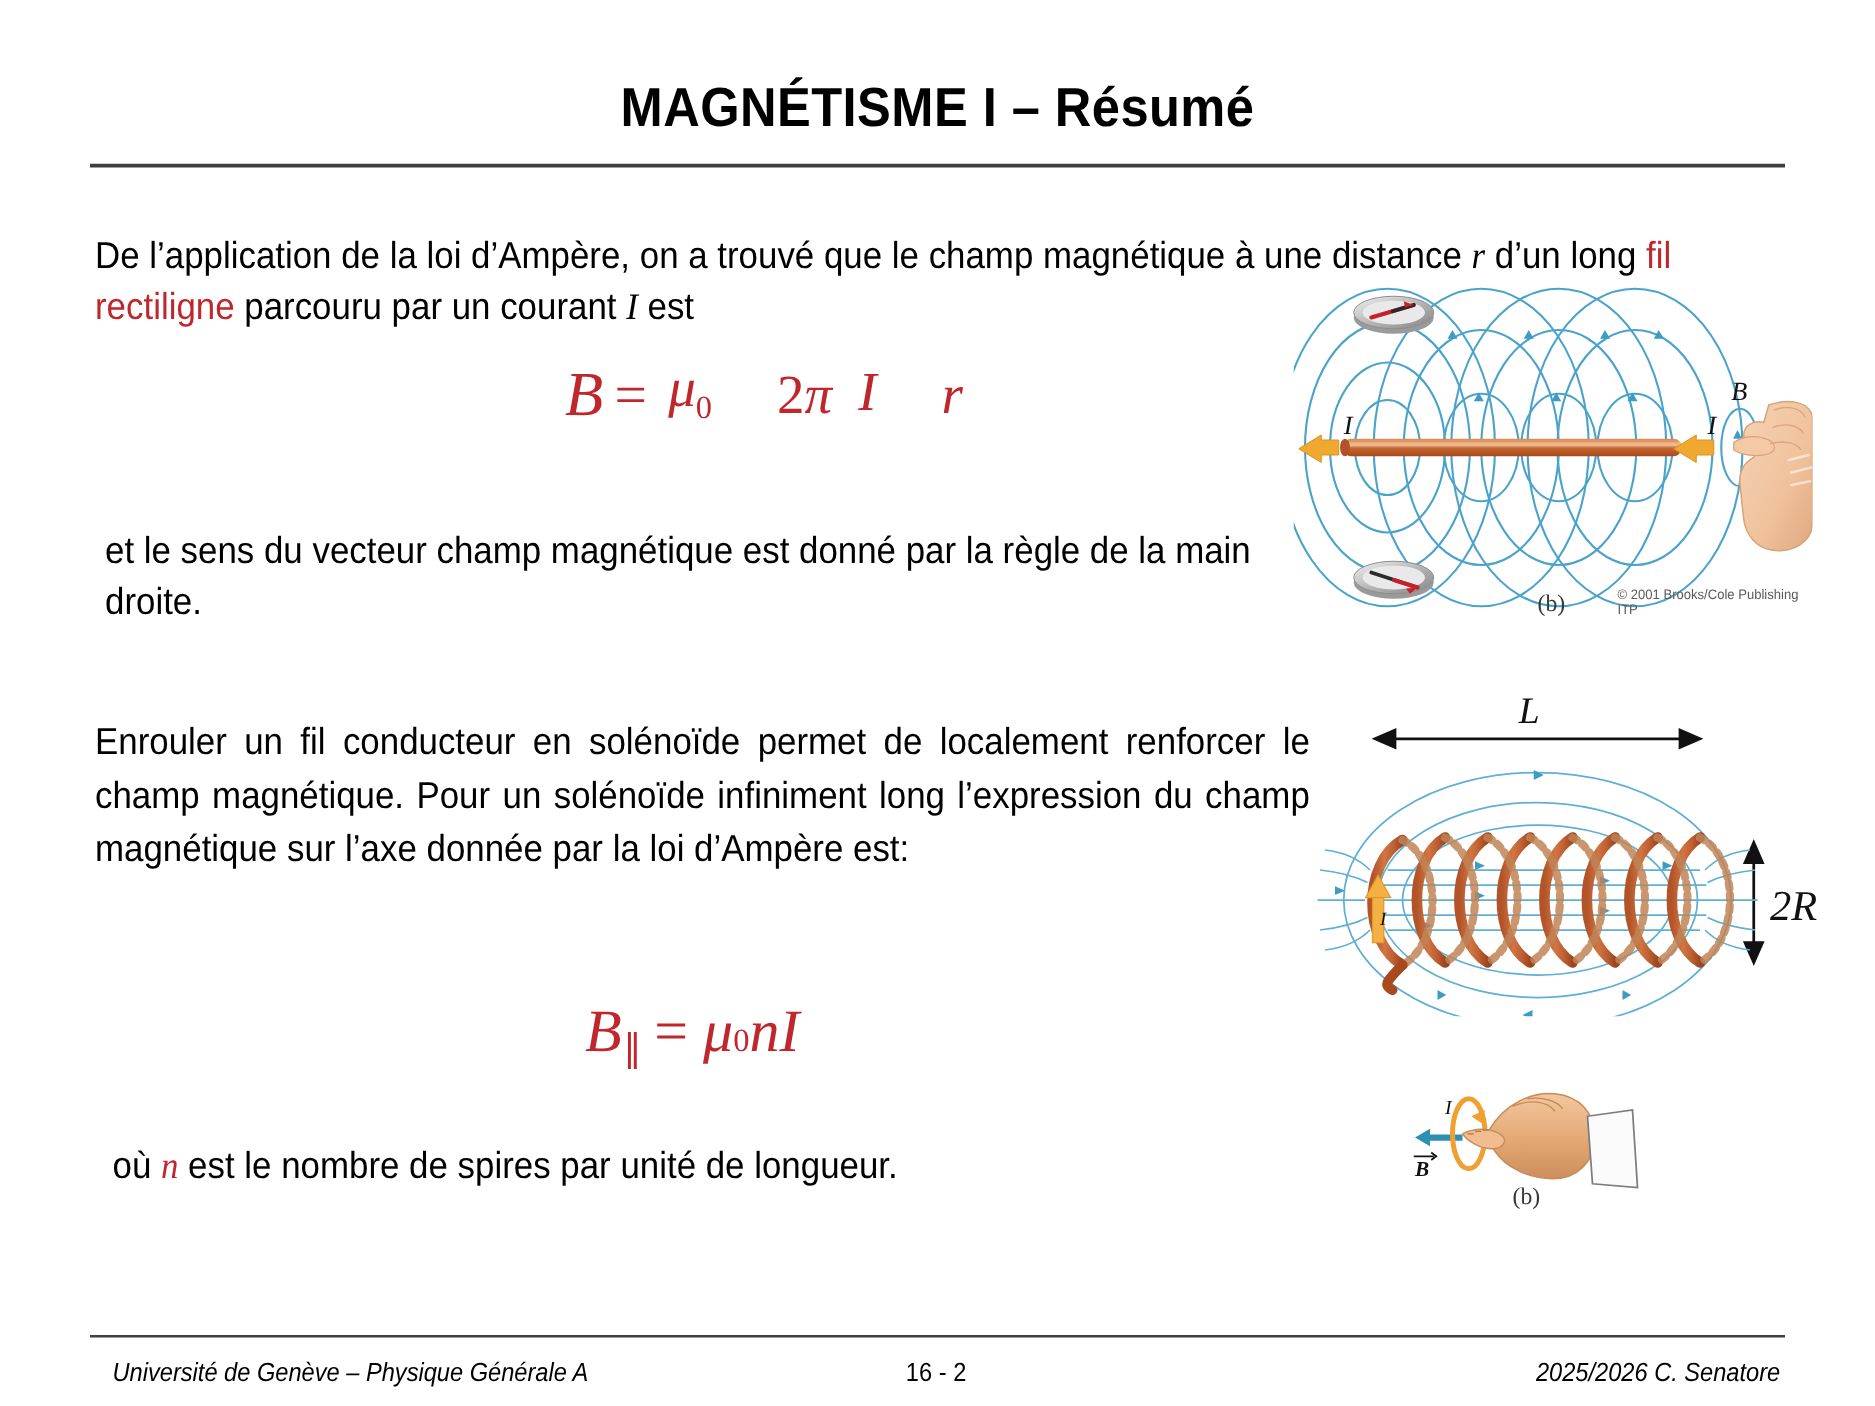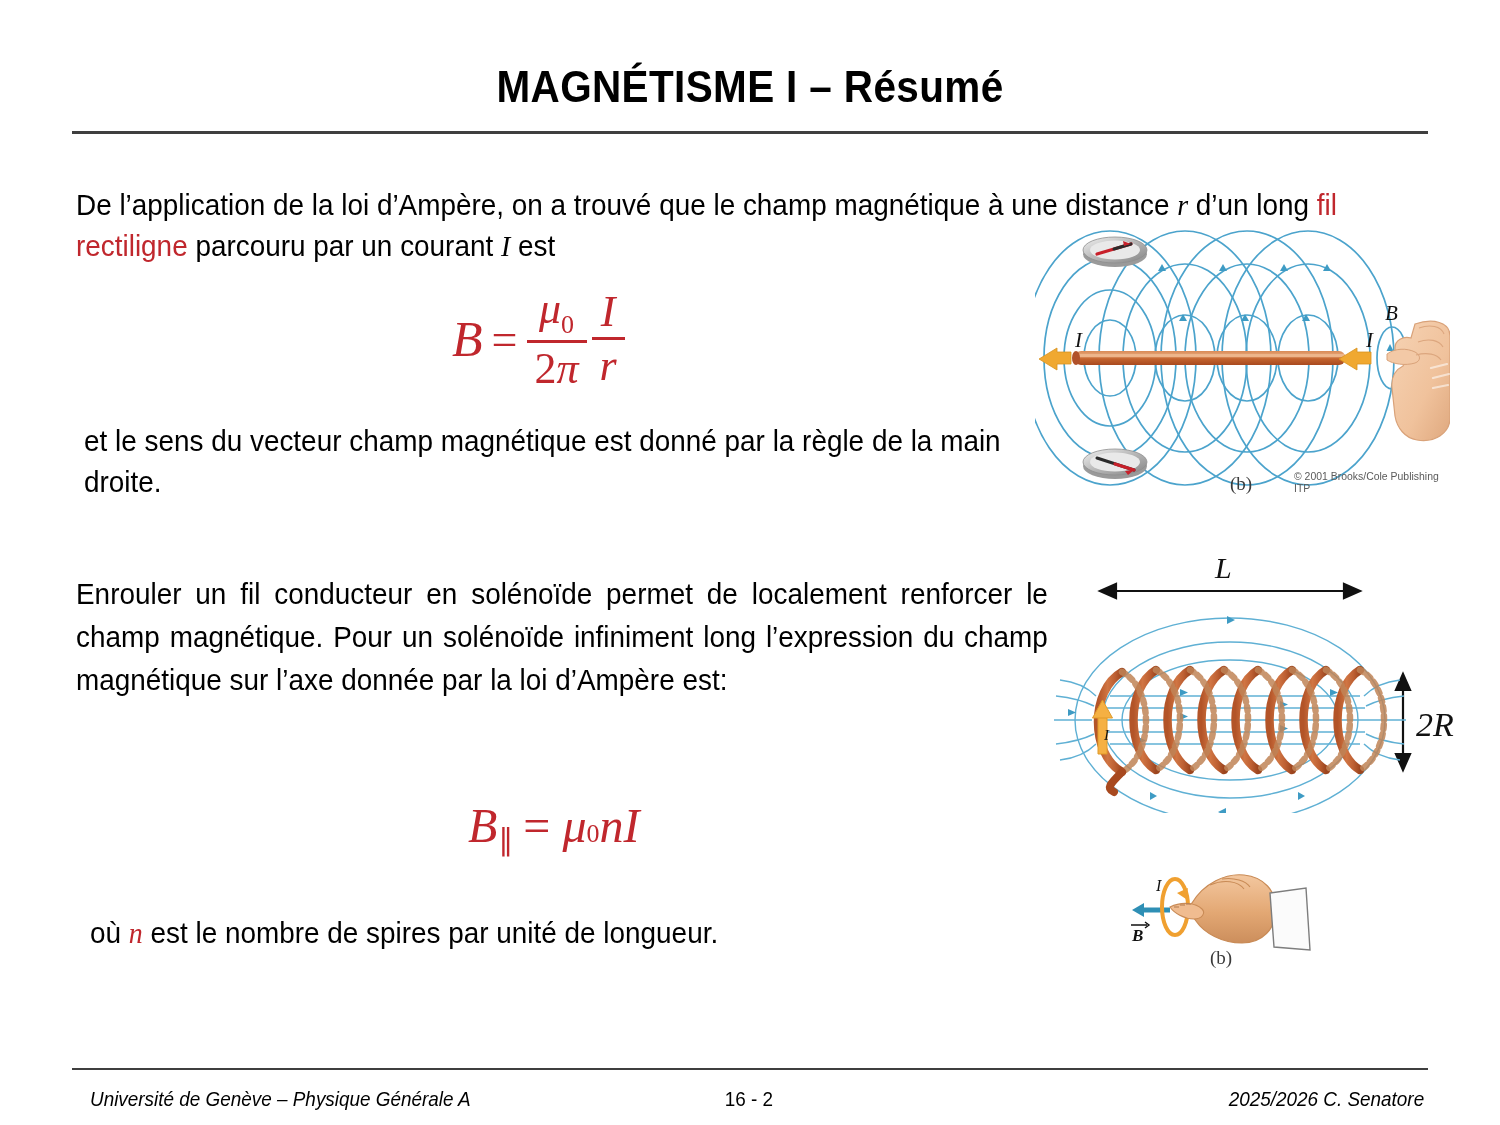--- a/index.html
+++ b/index.html
@@ -92,27 +92,27 @@
     left: 452px;
     font-size: 46px;
     display: flex;
     align-items: center;
     gap: 5px;
   }
   #eq-1 .lhs { font-size: 50px; }
   #eq-1 .eqsign { font-style: normal; font-size: 46px; padding: 0 4px;}
   .frac {
     display: inline-flex;
-    flex-direction: column;
+    flex-direction: row;
     align-items: center;
     vertical-align: middle;
     line-height: 1.05;
   }
   .frac .num { padding: 0 8px 2px 8px; font-size: 44px; }
-  .frac .den { padding: 3px 8px 0 8px; font-size: 44px; }
+  .frac .den { padding: 3px 8px 0 8px; font-size: 44px; margin-left: 36px; }
   .frac .bar {
     width: 100%;
     height: 3px;
     background: #C0272D;
   }
   .sub0 { font-size: 26px; vertical-align: sub; font-style: normal; }
 
   #eq-2 {
     top: 798px;
     left: 468px;

